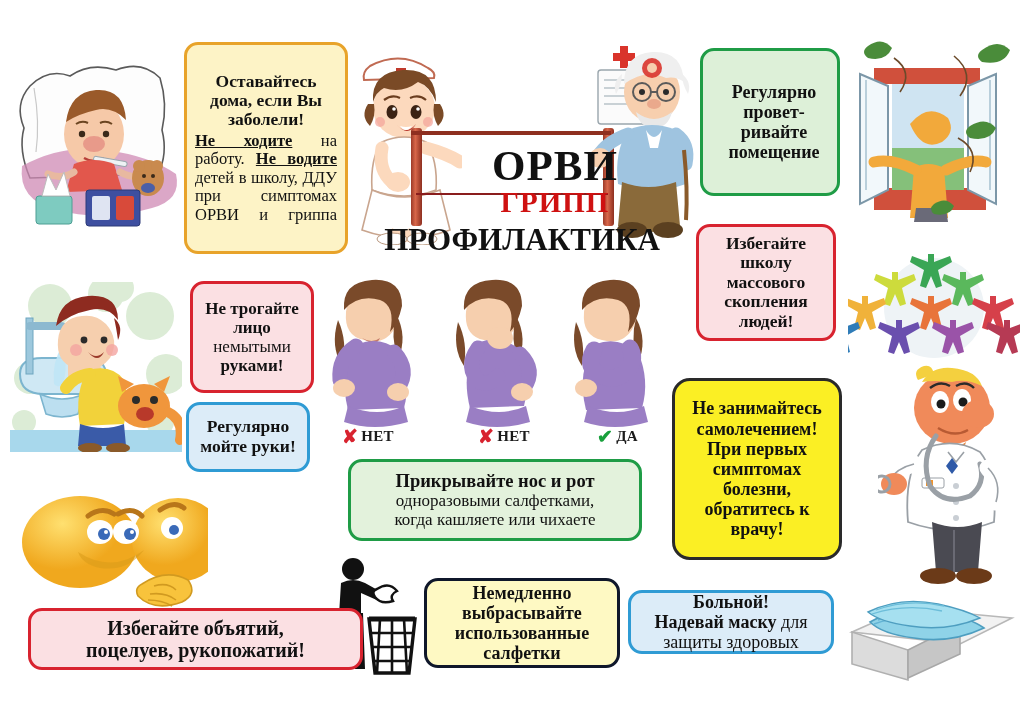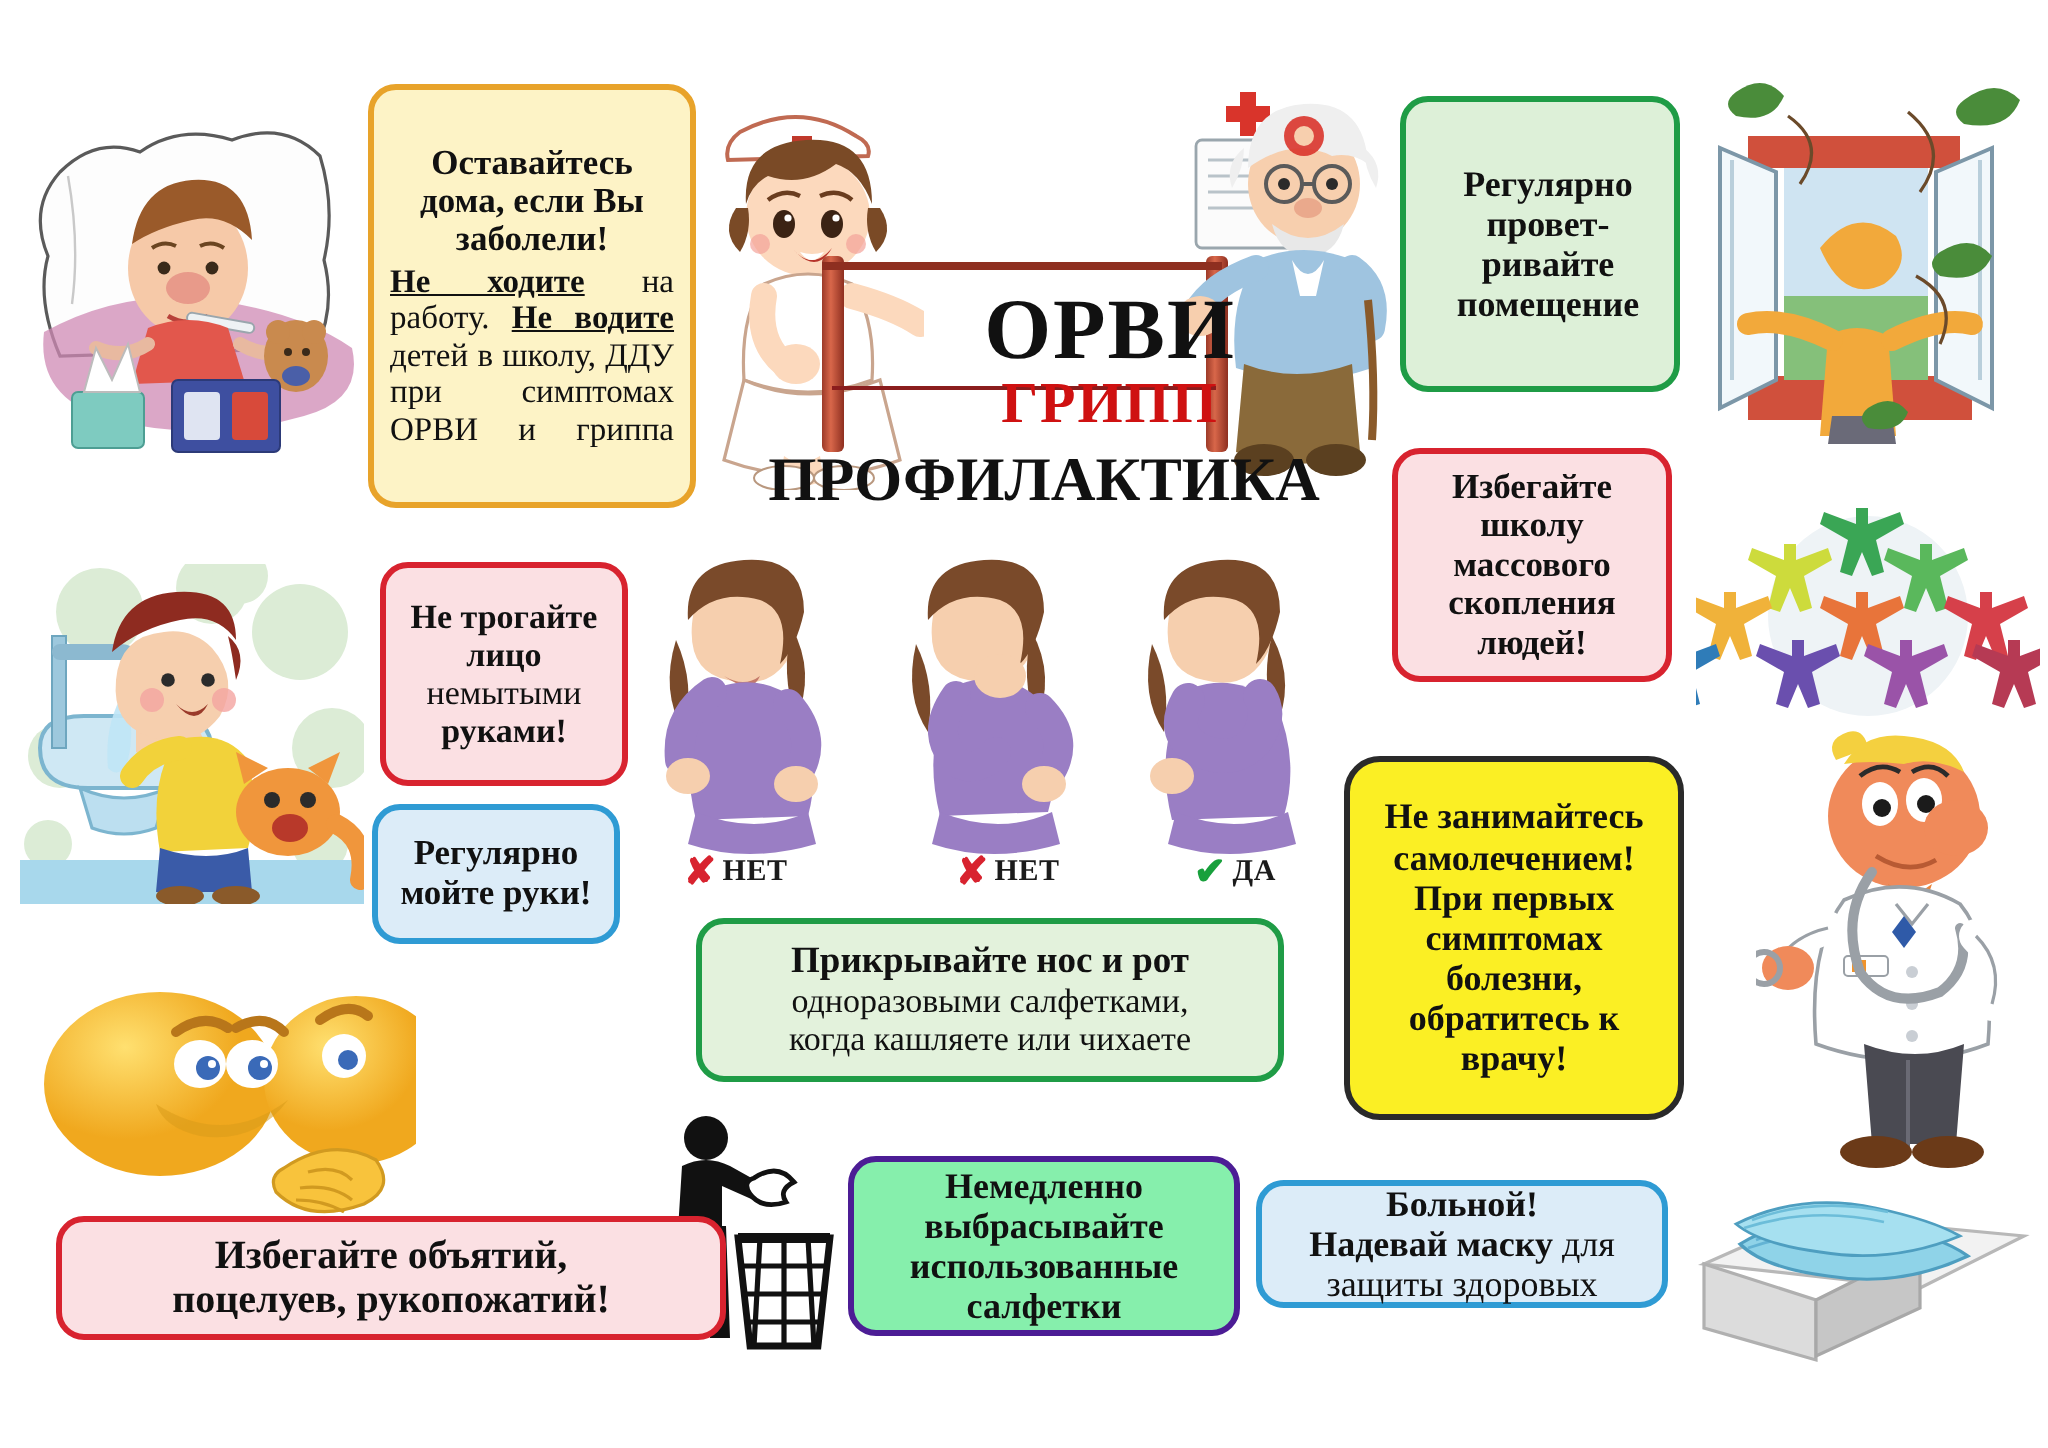--- a/index.html
+++ b/index.html
@@ -21,21 +21,21 @@
     border-radius: 14px;
     display: flex; align-items: center; justify-content: center;
     text-align: center;
     line-height: 1.12;
     color: #111;
     padding: 6px 8px;
   }
   .box .txt { width: 100%; }
 
   .b-yellow  { background: #fdf3c6; border: 3px solid #e8a32a; }
-  .b-yellow2 { background: #86efac; border: 3px solid #4c1d95; }
+  .b-yellow2 { background: #fef9c3; border: 3px solid #0f172a; }
   .b-green   { background: #ddf0d8; border: 3px solid #1f9c46; padding-left: 16px; }
   .b-green2  { background: #e3f2dc; border: 3px solid #1f9c46; }
   .b-pink    { background: #fbe0e3; border: 3px solid #d8232f; }
   .b-blue    { background: #dcecf8; border: 3px solid #2f9bd4; }
   .b-bright  { background: #fbef24; border: 3px solid #2a2a2a; }
 
   .bold { font-weight: bold; }
   .und  { text-decoration: underline; font-weight: bold; }
   .just { text-align: justify; text-align-last: justify; }
 

